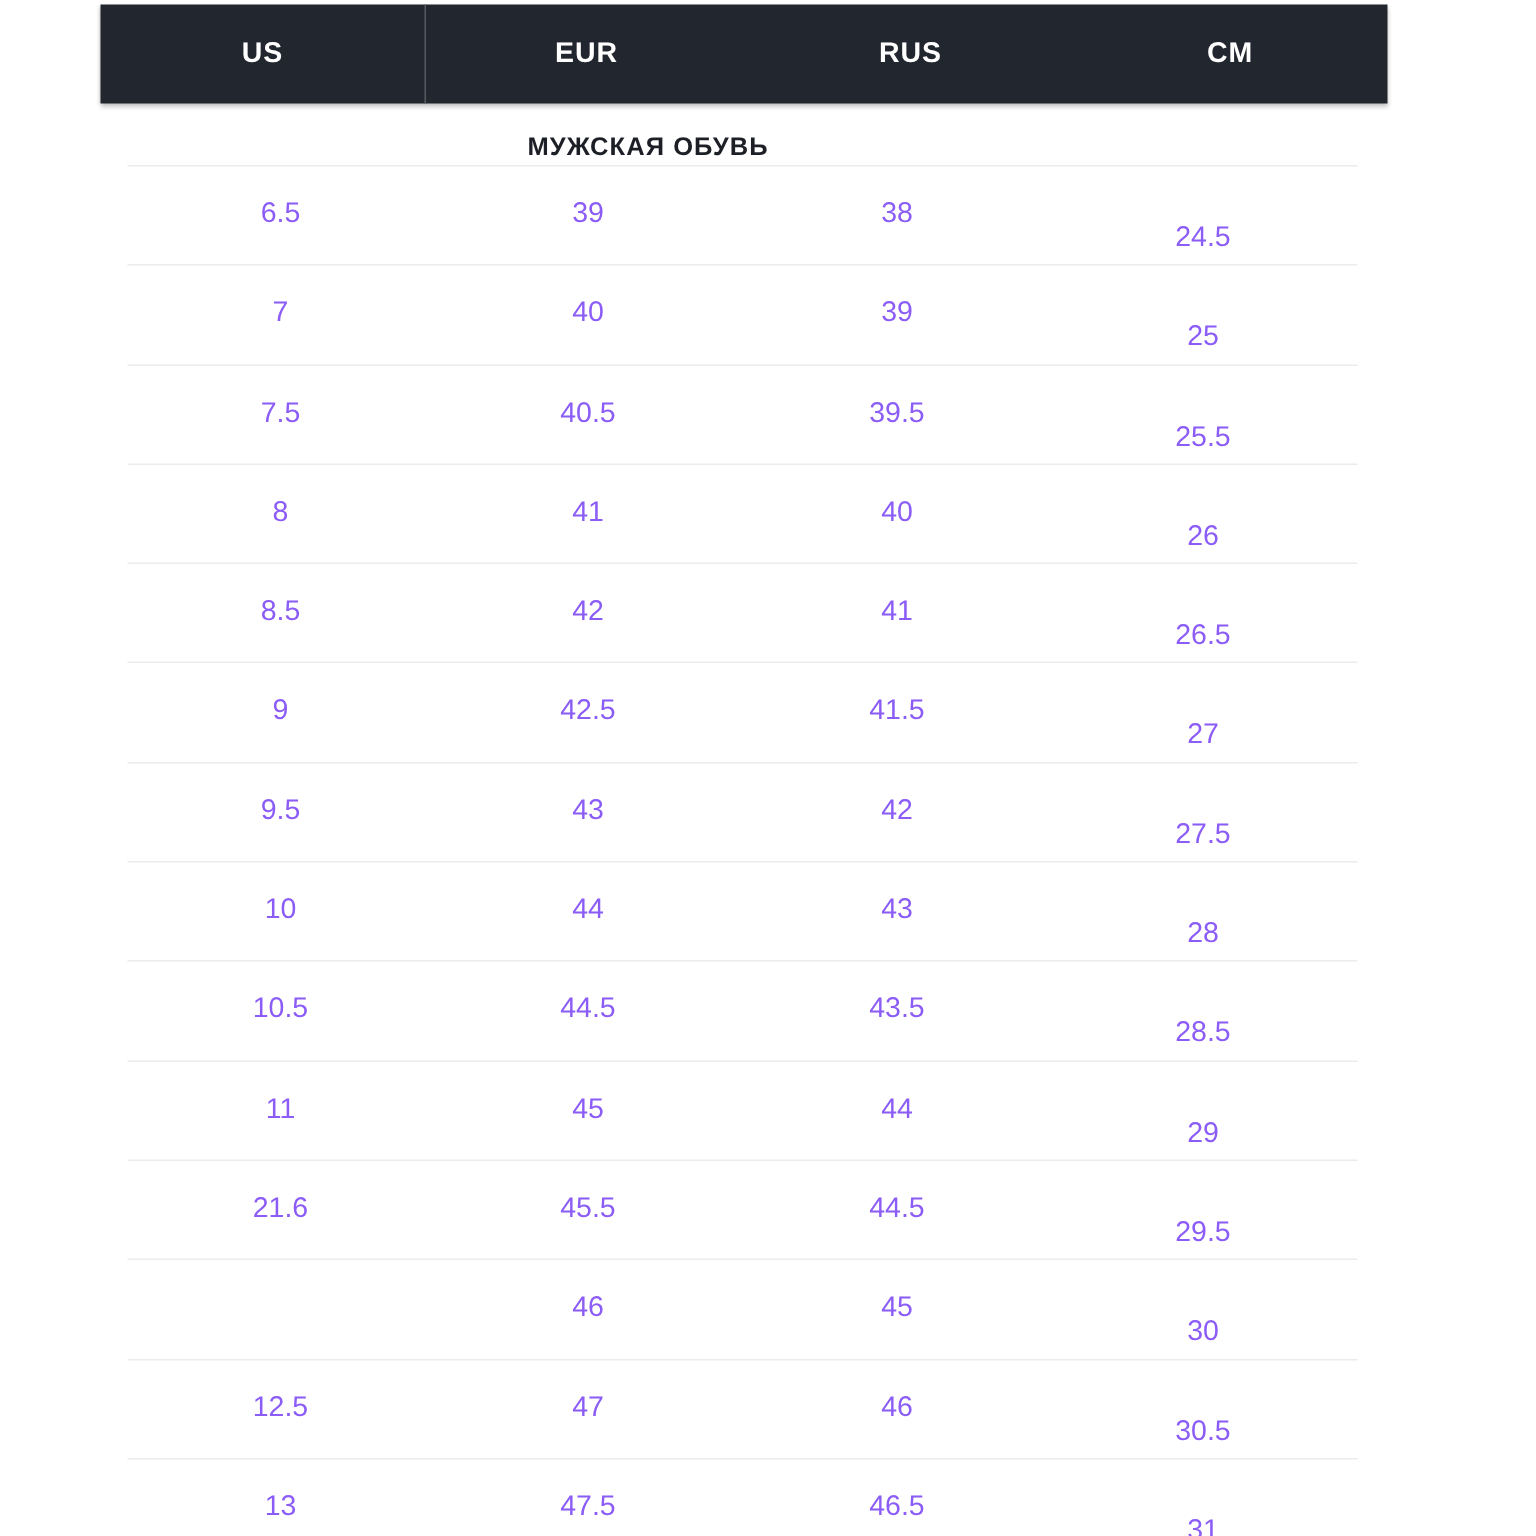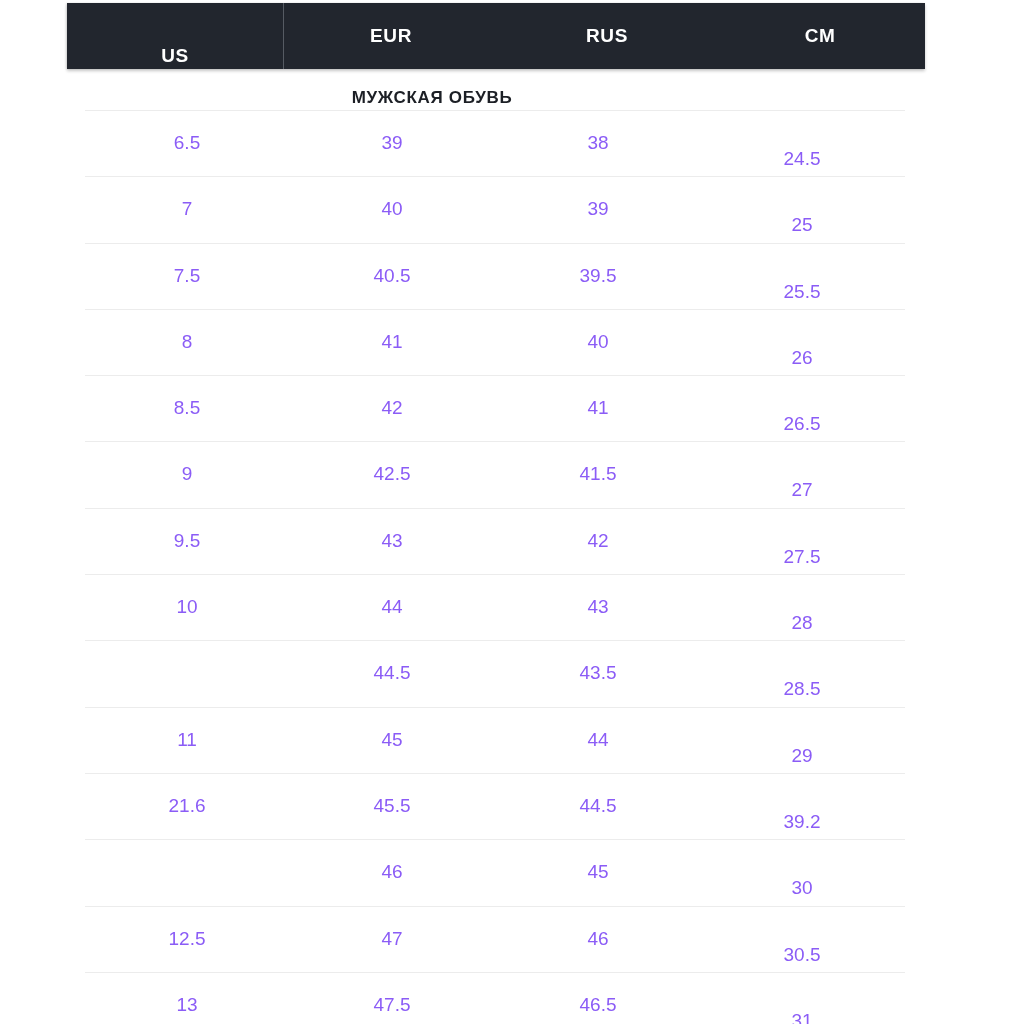--- a/index.html
+++ b/index.html
@@ -36,21 +36,21 @@
     top: 0;
     height: 66px;
     line-height: 66px;
     color: #ffffff;
     font-size: 19px;
     font-weight: bold;
     letter-spacing: 0.6px;
     text-align: center;
   }
 
-  .hcell-us  { left: 0px;   width: 216px; margin-top: 20px; }
+  .hcell-us  { left: 0px;   width: 216px; }
   .hcell-eur { left: 216px; width: 216px; }
   .hcell-rus { left: 432px; width: 216px; }
   .hcell-cm  { left: 648px; width: 210px; }
 
   .header-divider {
     position: absolute;
     left: 216px;
     top: 0;
     width: 1px;
     height: 66px;
@@ -181,37 +181,38 @@
       </div>
       <div class="row">
         <div class="divider"></div>
         <div class="cell cell-us">10</div>
         <div class="cell cell-eur">44</div>
         <div class="cell cell-rus">43</div>
         <div class="cell cell-cm">28</div>
       </div>
       <div class="row">
         <div class="divider"></div>
+        <div class="cell cell-us">10.5</div>
         <div class="cell cell-eur">44.5</div>
         <div class="cell cell-rus">43.5</div>
         <div class="cell cell-cm">28.5</div>
       </div>
       <div class="row">
         <div class="divider"></div>
         <div class="cell cell-us">11</div>
         <div class="cell cell-eur">45</div>
         <div class="cell cell-rus">44</div>
         <div class="cell cell-cm">29</div>
       </div>
       <div class="row">
         <div class="divider"></div>
         <div class="cell cell-us">21.6</div>
         <div class="cell cell-eur">45.5</div>
         <div class="cell cell-rus">44.5</div>
-        <div class="cell cell-cm">39.2</div>
+        <div class="cell cell-cm">29.5</div>
       </div>
       <div class="row">
         <div class="divider"></div>
         <div class="cell cell-eur">46</div>
         <div class="cell cell-rus">45</div>
         <div class="cell cell-cm">30</div>
       </div>
       <div class="row">
         <div class="divider"></div>
         <div class="cell cell-us">12.5</div>

